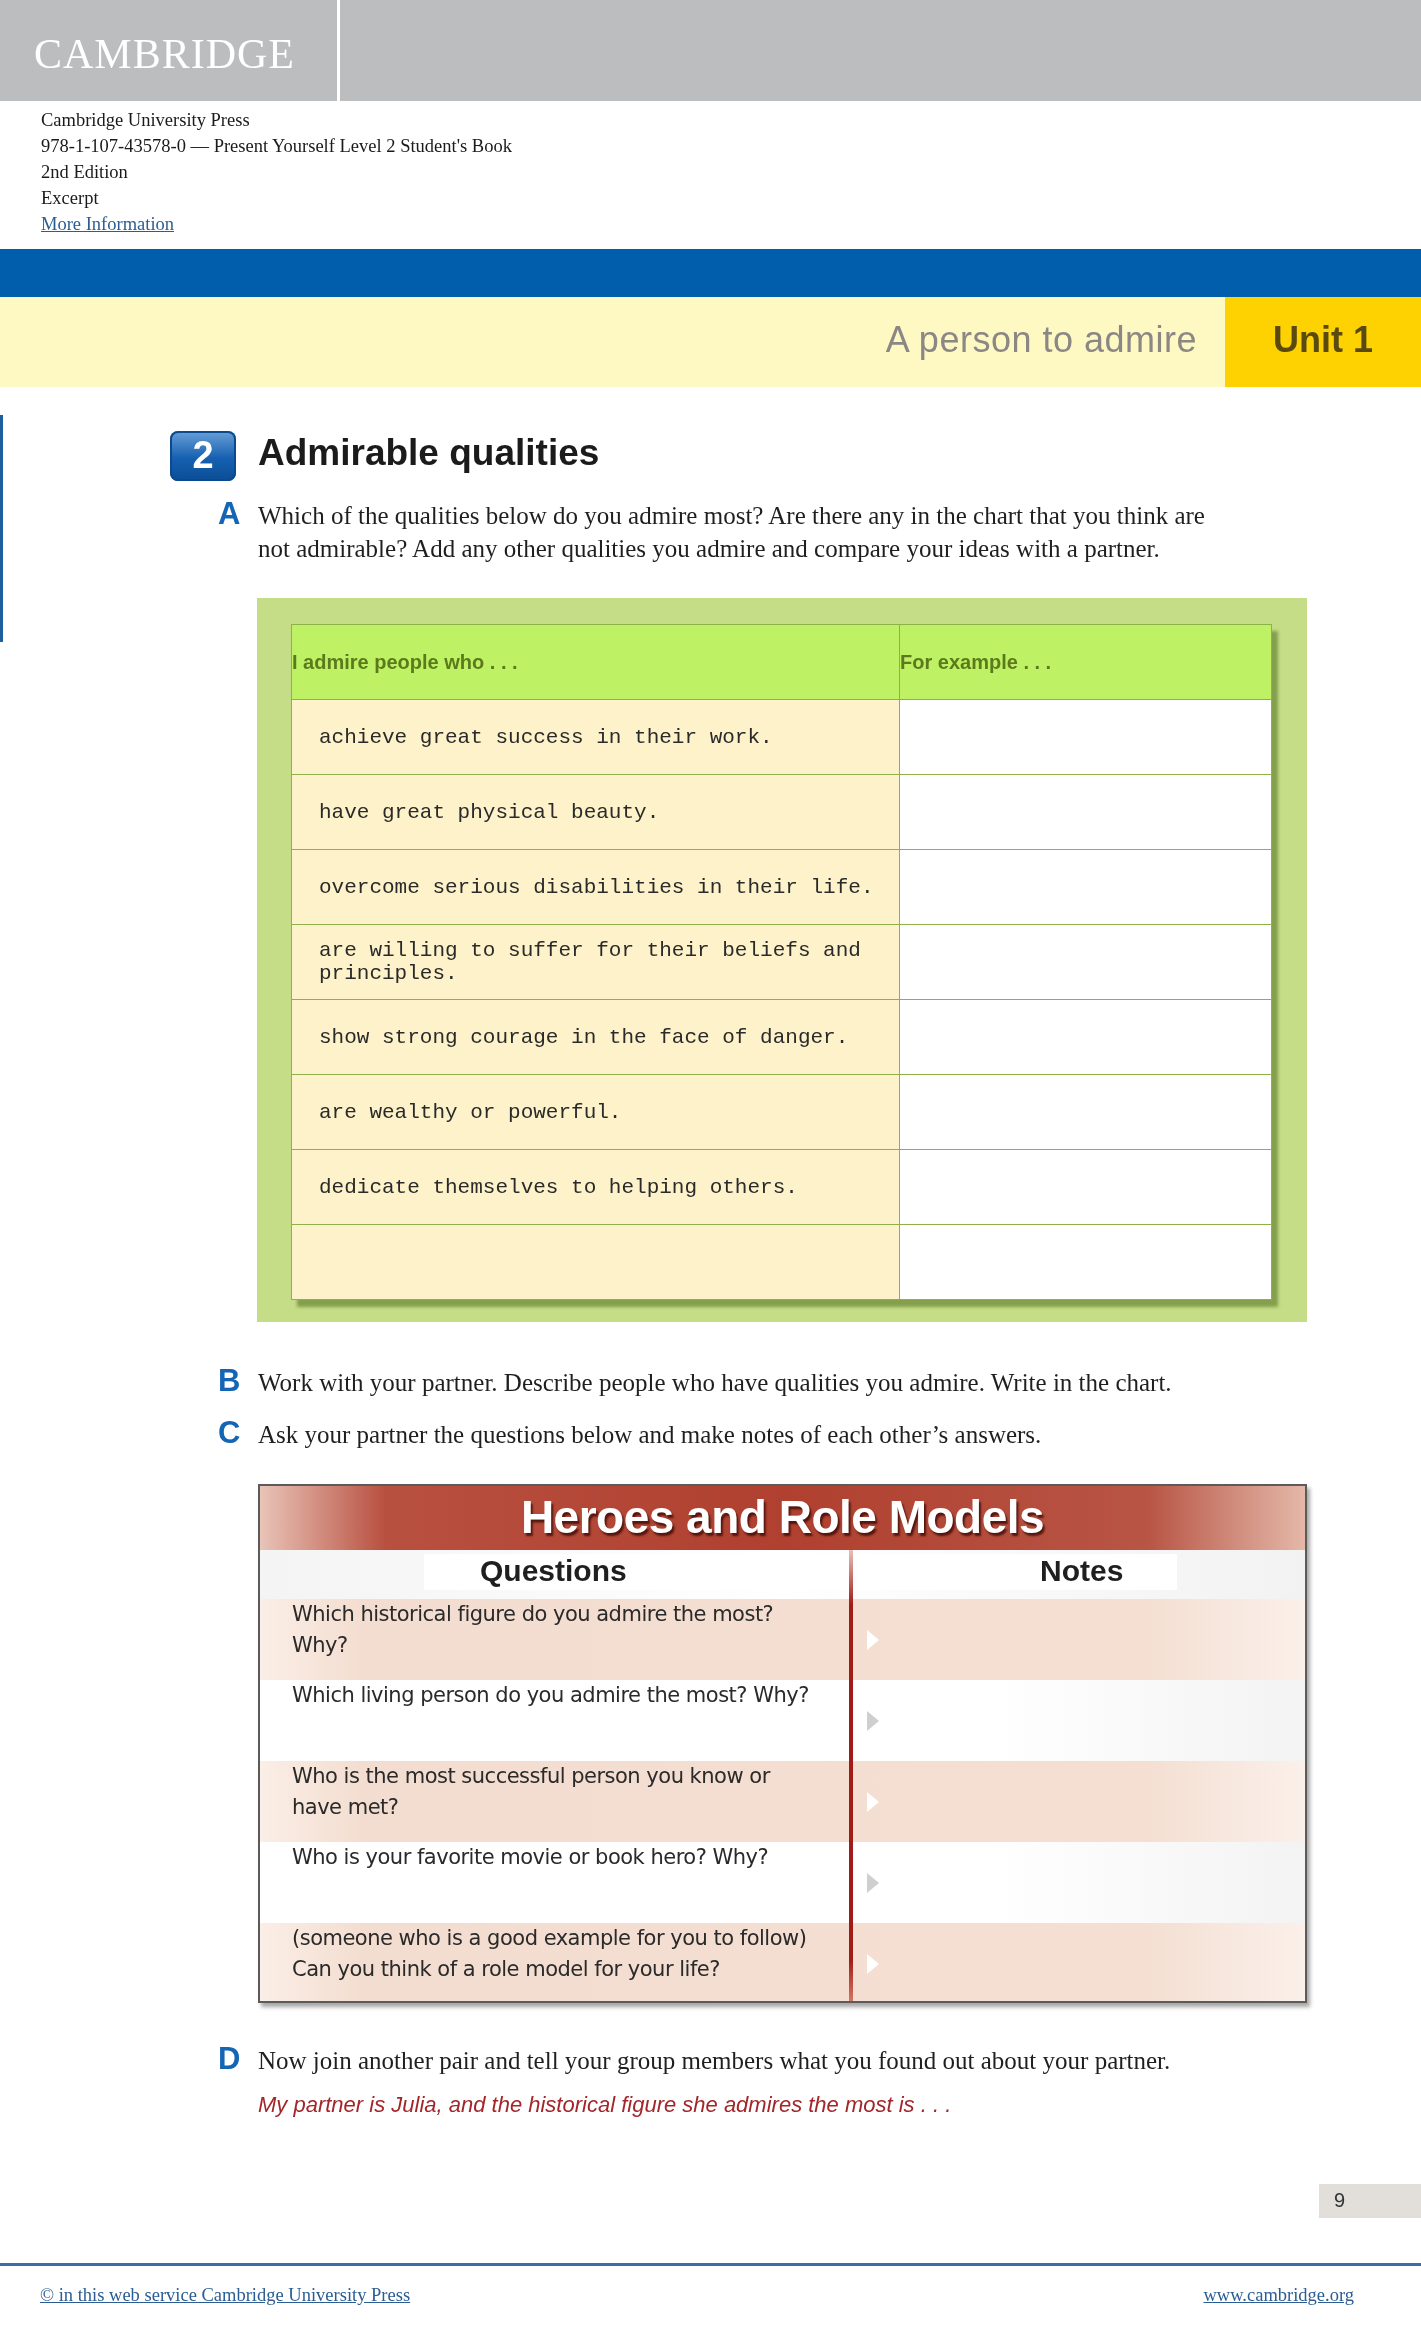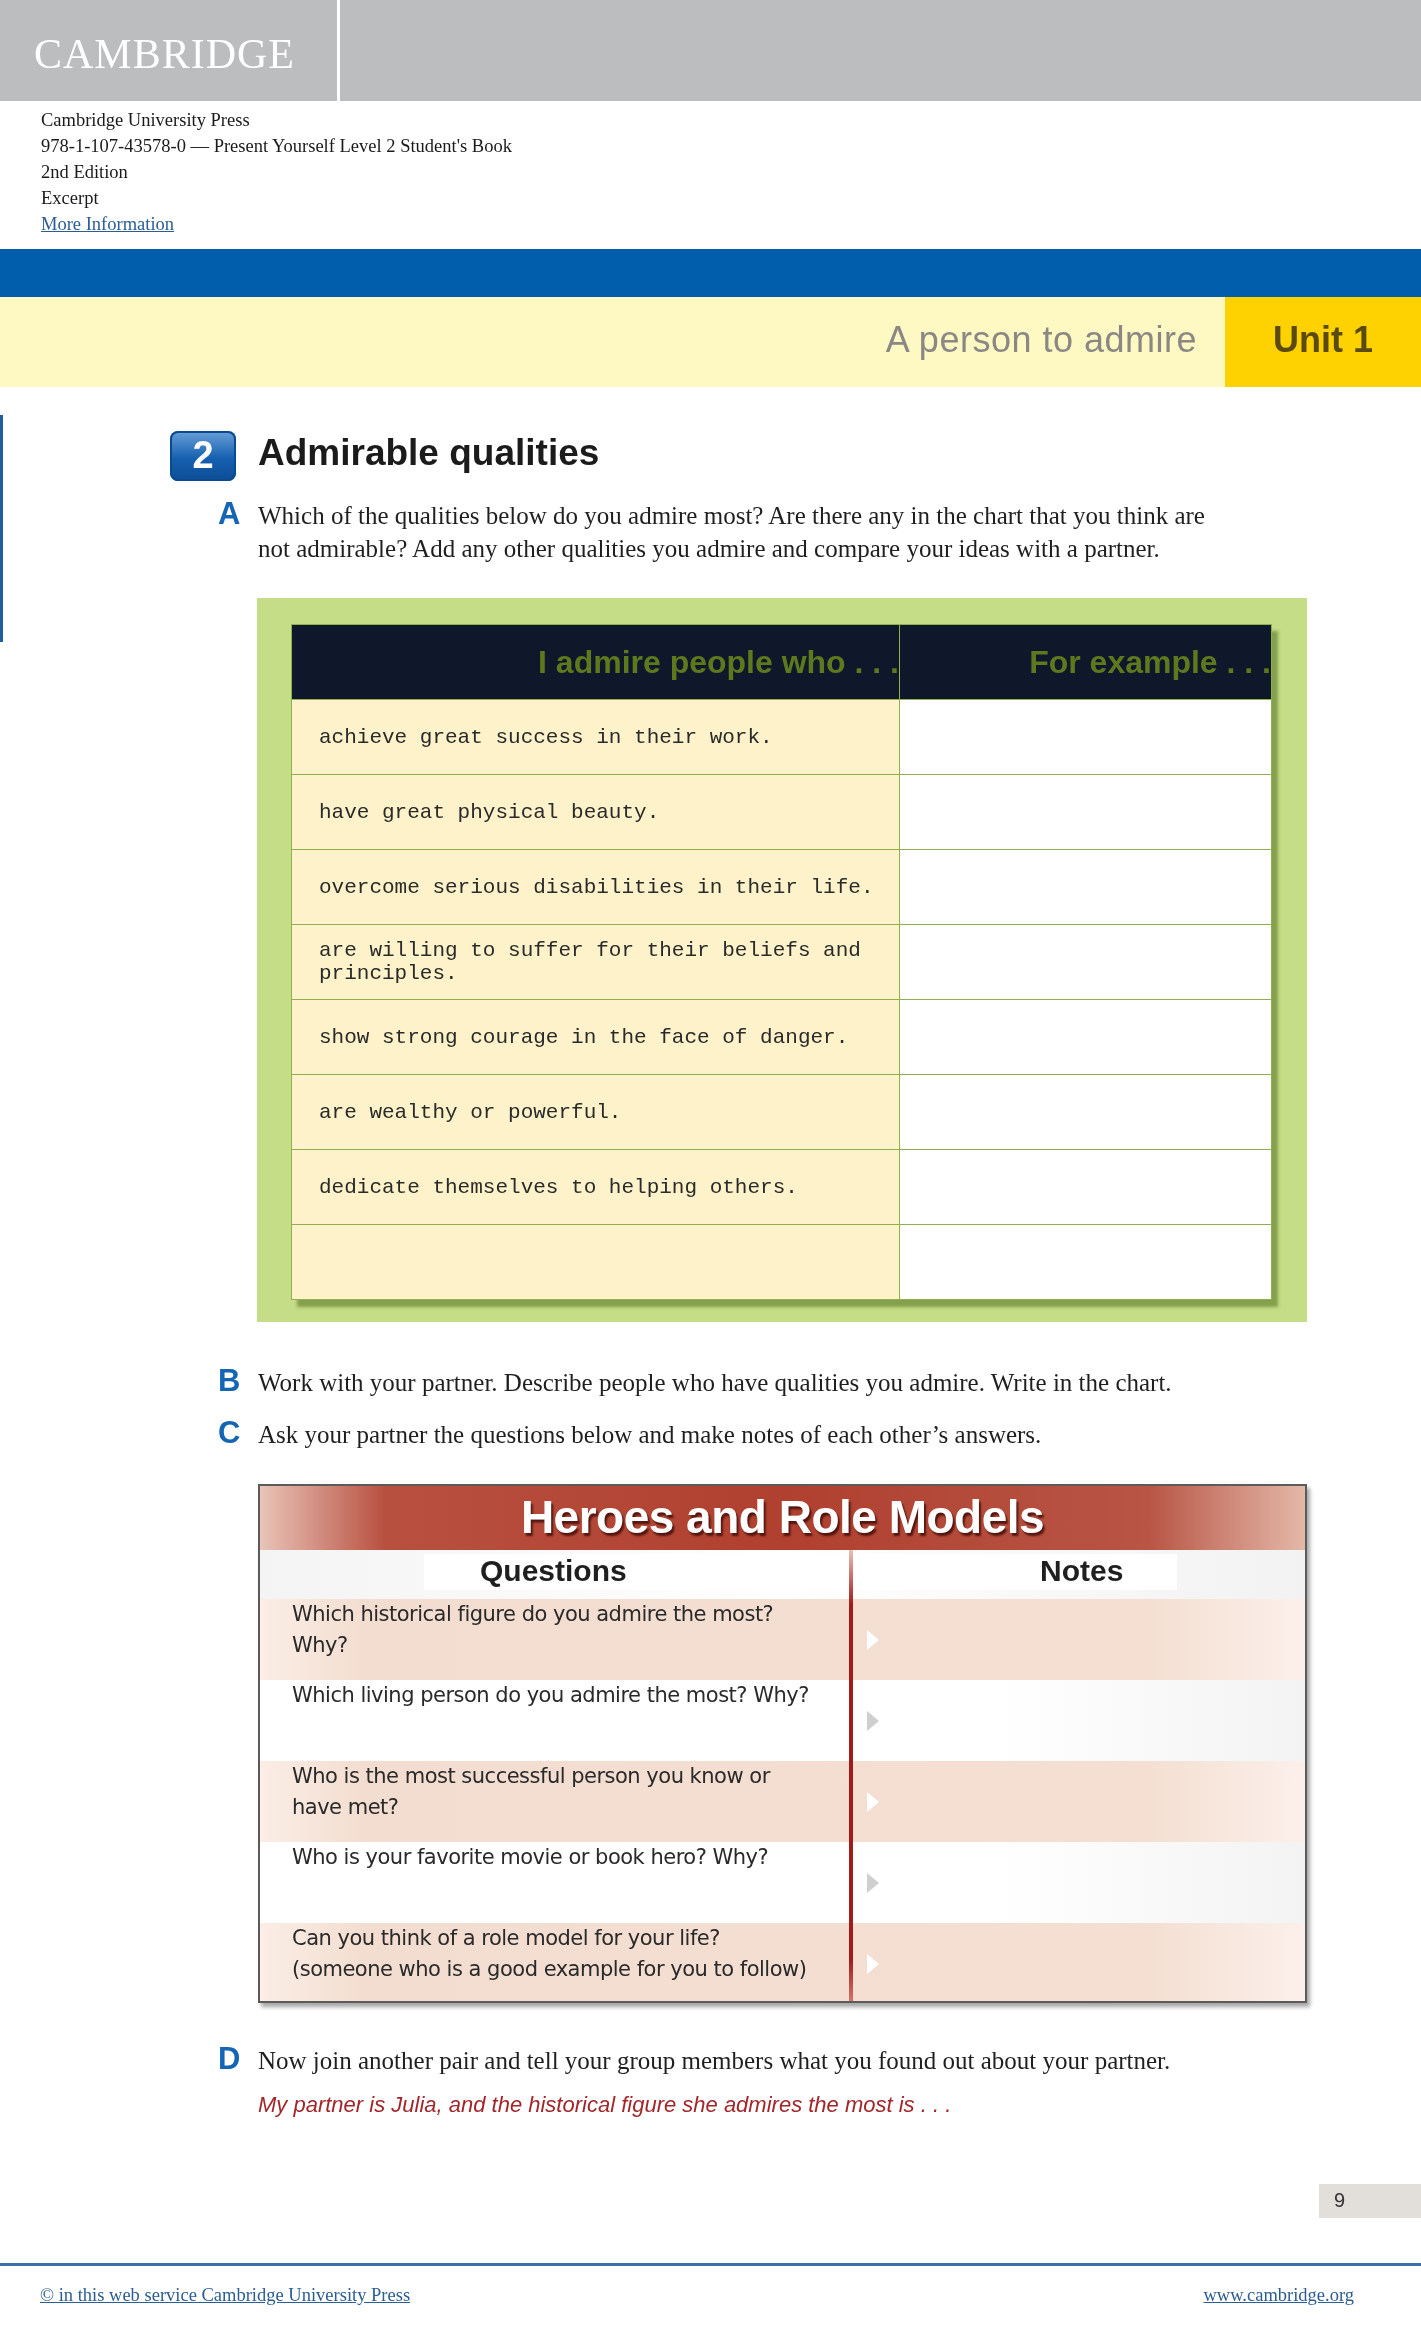--- a/index.html
+++ b/index.html
@@ -24,21 +24,21 @@
   .sec-badge { position: absolute; left: 170px; top: 431px; width: 66px; height: 50px; border-radius: 8px; background: linear-gradient(#6aa0d8, #1560b0 55%, #0c4d95); box-shadow: inset 0 0 0 2px #0a4a90; }
   .sec-badge span { position: absolute; left: 0; right: 0; top: 3px; text-align: center; font-family: "Liberation Sans", sans-serif; font-weight: bold; font-size: 38px; color: #ffffff; }
   .sec-title { position: absolute; left: 258px; top: 432px; font-family: "Liberation Sans", sans-serif; font-weight: bold; font-size: 37px; color: #1b1b1b; }
 
   .letter { position: absolute; font-family: "Liberation Sans", sans-serif; font-weight: bold; font-size: 31px; color: #1565b5; }
   .instr { position: absolute; left: 258px; font-family: "Liberation Serif", serif; font-size: 25px; line-height: 33px; color: #1f1f1f; }
 
   .greenbox { position: absolute; left: 257px; top: 598px; width: 1050px; height: 724px; background: #c5dd86; }
   .qtable { position: absolute; left: 291px; top: 624px; width: 981px; box-shadow: 6px 7px 3px rgba(80,110,30,0.55); border-collapse: collapse; }
   .qtable td, .qtable th { border: 1.5px solid #8fb04a; height: 75px; }
-  .qtable th { background: #0f172a; font-family: "Liberation Sans", sans-serif; font-weight: bold; font-size: 32px; color: #5c7a1d; text-align: right; }
+  .qtable th { background: #bef264; font-family: "Liberation Sans", sans-serif; font-weight: bold; font-size: 20px; color: #5c7a1d; text-align: left; }
   .qtable td.q { background: #fdf2c9; width: 608px; padding-left: 27px; font-family: Liberation Mono, monospace; font-size: 21px; color: #2a2a2a; }
   .qtable td.ex { background: #ffffff; }
 
   .heroes { position: absolute; left: 258px; top: 1484px; width: 1049px; height: 519px; border: 2px solid #5b5b5b; box-shadow: 3px 4px 4px rgba(0,0,0,0.35); background: #ffffff; overflow: hidden; }
   .heroes .title-band { position: absolute; left: 0; top: 0; width: 100%; height: 64px; background: linear-gradient(90deg, #e9c4b8 0%, #b85040 12%, #b0402f 50%, #b85545 85%, #e4b8a8 100%); }
   .heroes .title-band span { position: absolute; left: 0; right: 0; top: 4px; text-align: center; font-family: "Liberation Sans", sans-serif; font-weight: bold; font-size: 46px; color: #ffffff; text-shadow: 2px 3px 2px rgba(60,10,5,0.8); letter-spacing: -0.5px; }
   .heroes .hdr { position: absolute; top: 64px; height: 49px; left: 0; width: 100%; background: linear-gradient(90deg, #f4f4f4, #ffffff 50%, #f2f2f2); }
   .heroes .hdr .hq { position: absolute; left: 164px; top: 4px; width: 427px; height: 36px; background: #ffffff; font-family: "Liberation Sans", sans-serif; font-weight: bold; font-size: 30px; color: #1f1f1f; padding-left: 56px; }
   .heroes .hdr .hn { position: absolute; left: 591px; top: 4px; width: 560px; height: 36px; font-family: "Liberation Sans", sans-serif; font-weight: bold; font-size: 30px; color: #1f1f1f; padding-left: 189px; }
   .heroes .hdr .hn-bg { position: absolute; left: 597px; top: 4px; width: 320px; height: 36px; background: #ffffff; }
@@ -182,22 +182,22 @@
     <div class="qt">
         <div>
           <div>Who is your favorite movie or book hero? Why?</div>
         </div>
       </div>
     <div class="arrow"></div>
   </div>
   <div class="row tint" style="top:437px;">
     <div class="qt">
         <div>
+          <div>(someone who is a good example for you to follow)</div>
           <div>Can you think of a role model for your life?</div>
-          <div>(someone who is a good example for you to follow)</div>
         </div>
       </div>
     <div class="arrow"></div>
   </div>
 
   <div class="vline"></div>
 </div>
 
 <div class="letter" style="left:218px; top:2041px;">D</div>
 <div class="instr" style="top:2044px;">Now join another pair and tell your group members what you found out about your partner.</div>

